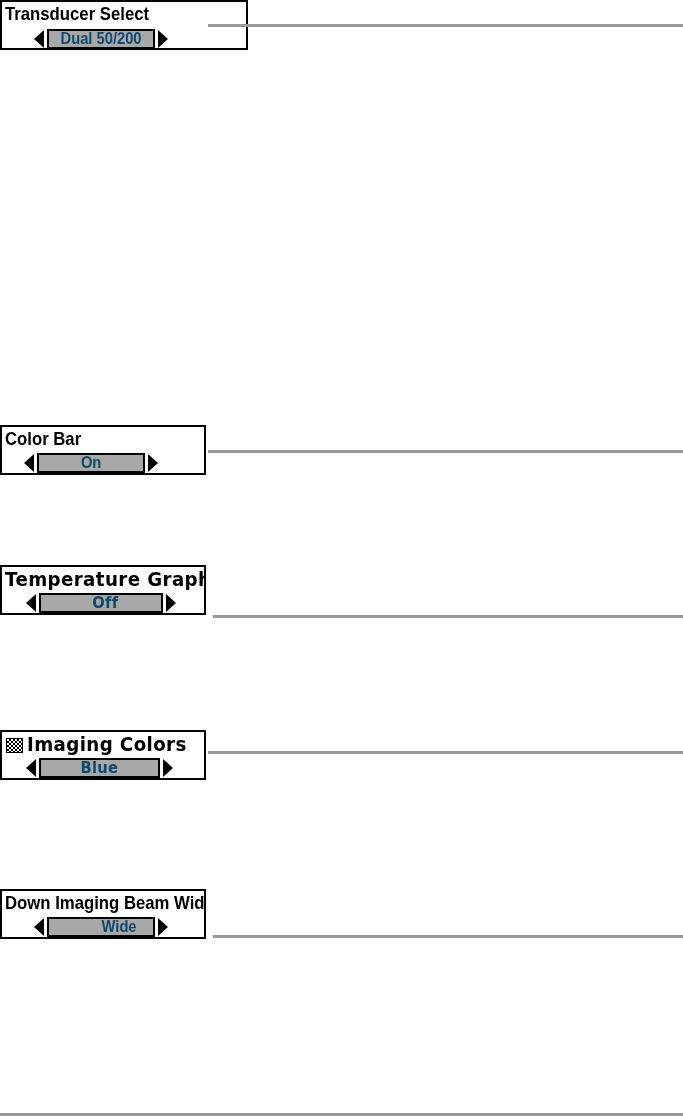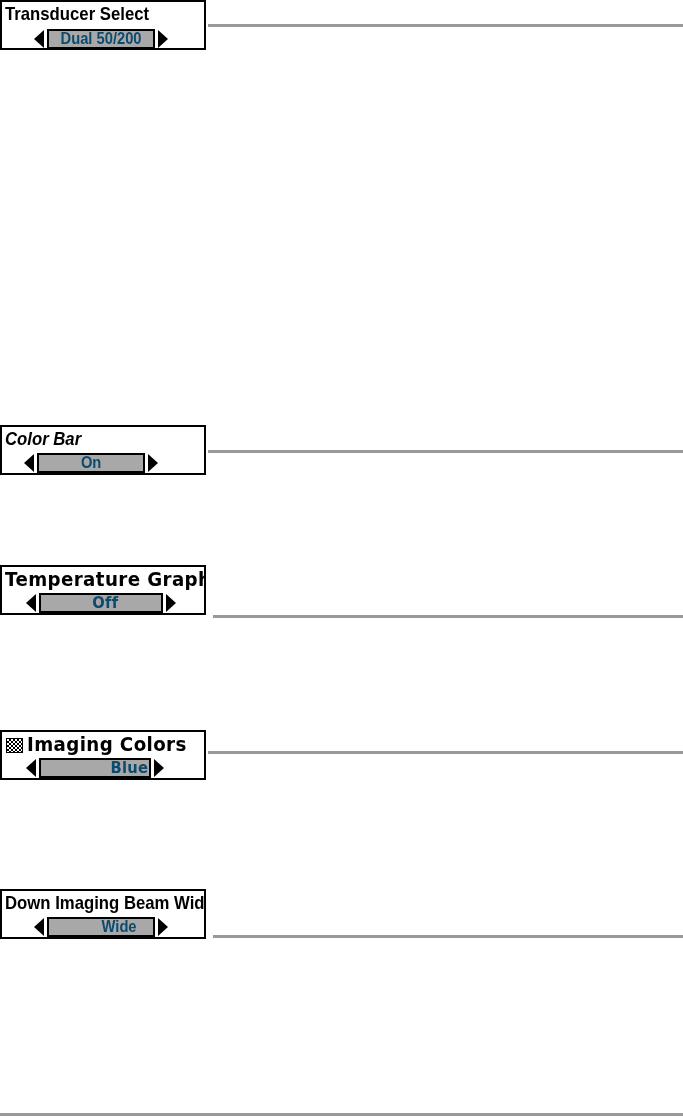--- a/index.html
+++ b/index.html
@@ -124,32 +124,32 @@
       linear-gradient(45deg, #000 25%, transparent 25%, transparent 75%, #000 75%),
       linear-gradient(45deg, #000 25%, transparent 25%, transparent 75%, #000 75%);
     background-size: 4px 4px;
     background-position: 0 0, 2px 2px;
   }
 </style>
 </head>
 <body>
 
 <div id="stage">
-    <div class="widget" style="left: 0px; top: 0px; width: 206px; height: 50px;">
+    <div class="widget" style="left: 0px; top: 0px; width: 248px; height: 50px;">
       <div class="widget-title title-condensed" style="left: 3px; top: 2px;">Transducer Select</div>
     </div>
     <div class="selector" style="left: 34px; top: 29px;">
       <span class="arrow arrow-left"></span>
       <div class="value-box" style="width: 108px;">
         <span class="value-text">Dual 50/200</span>
       </div>
       <span class="arrow arrow-right"></span>
     </div>
     <div class="rule" style="left: 208px; top: 24px; width: 475px;"></div>
-    <div class="widget" style="left: 0px; top: 425px; width: 206px; height: 50px; font-style: italic;">
+    <div class="widget" style="left: 0px; top: 425px; width: 206px; height: 50px;">
       <div class="widget-title title-condensed" style="left: 3px; top: 2px;">Color Bar</div>
     </div>
     <div class="selector" style="left: 24px; top: 453px;">
       <span class="arrow arrow-left"></span>
       <div class="value-box" style="width: 108px;">
         <span class="value-text">On</span>
       </div>
       <span class="arrow arrow-right"></span>
     </div>
     <div class="rule" style="left: 208px; top: 450px; width: 475px;"></div>
@@ -163,21 +163,21 @@
       </div>
       <span class="arrow arrow-right"></span>
     </div>
     <div class="rule" style="left: 213px; top: 615px; width: 470px;"></div>
     <div class="widget" style="left: 0px; top: 730px; width: 206px; height: 50px;">
       <span class="dither-icon" style="left: 4px; top: 6px;"></span>
       <div class="widget-title title-wide" style="left: 25px; top: 3px;">Imaging Colors</div>
     </div>
     <div class="selector" style="left: 26px; top: 758px;">
       <span class="arrow arrow-left"></span>
-      <div class="value-box" style="width: 112px; justify-content: flex-end;">
+      <div class="value-box" style="width: 121px;">
         <span class="value-text wide">Blue</span>
       </div>
       <span class="arrow arrow-right"></span>
     </div>
     <div class="rule" style="left: 208px; top: 751px; width: 475px;"></div>
     <div class="widget" style="left: 0px; top: 889px; width: 206px; height: 50px;">
       <div class="widget-title title-condensed" style="left: 3px; top: 2px;">Down Imaging Beam Width</div>
     </div>
     <div class="selector" style="left: 34px; top: 917px;">
       <span class="arrow arrow-left"></span>

